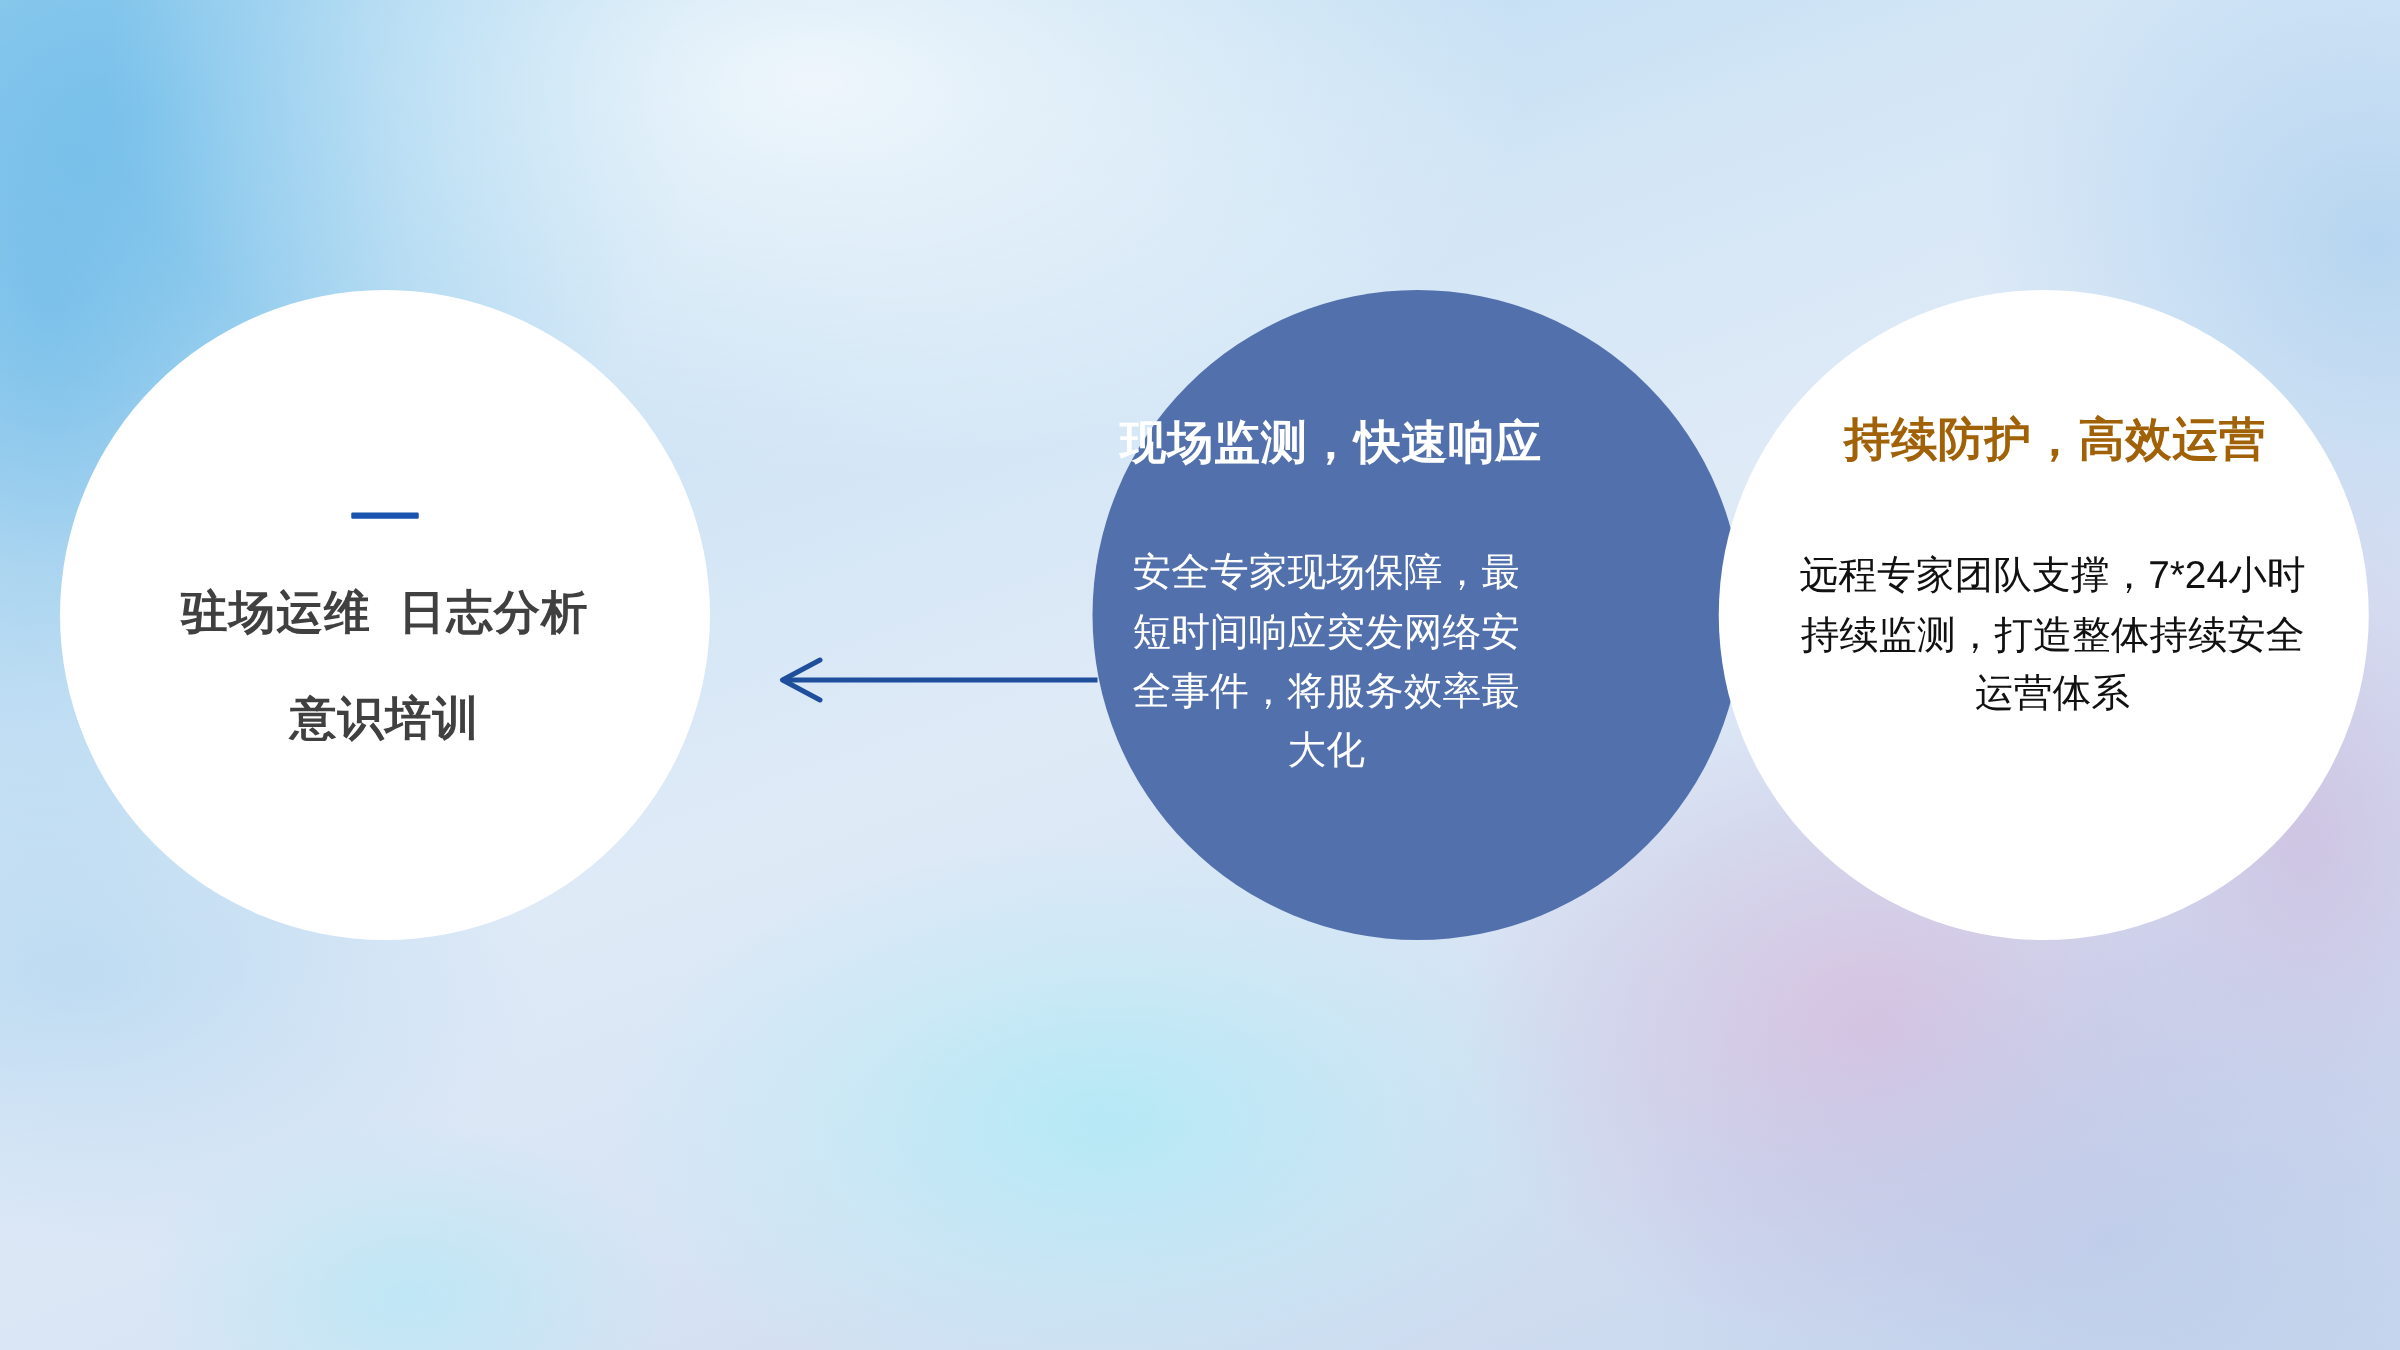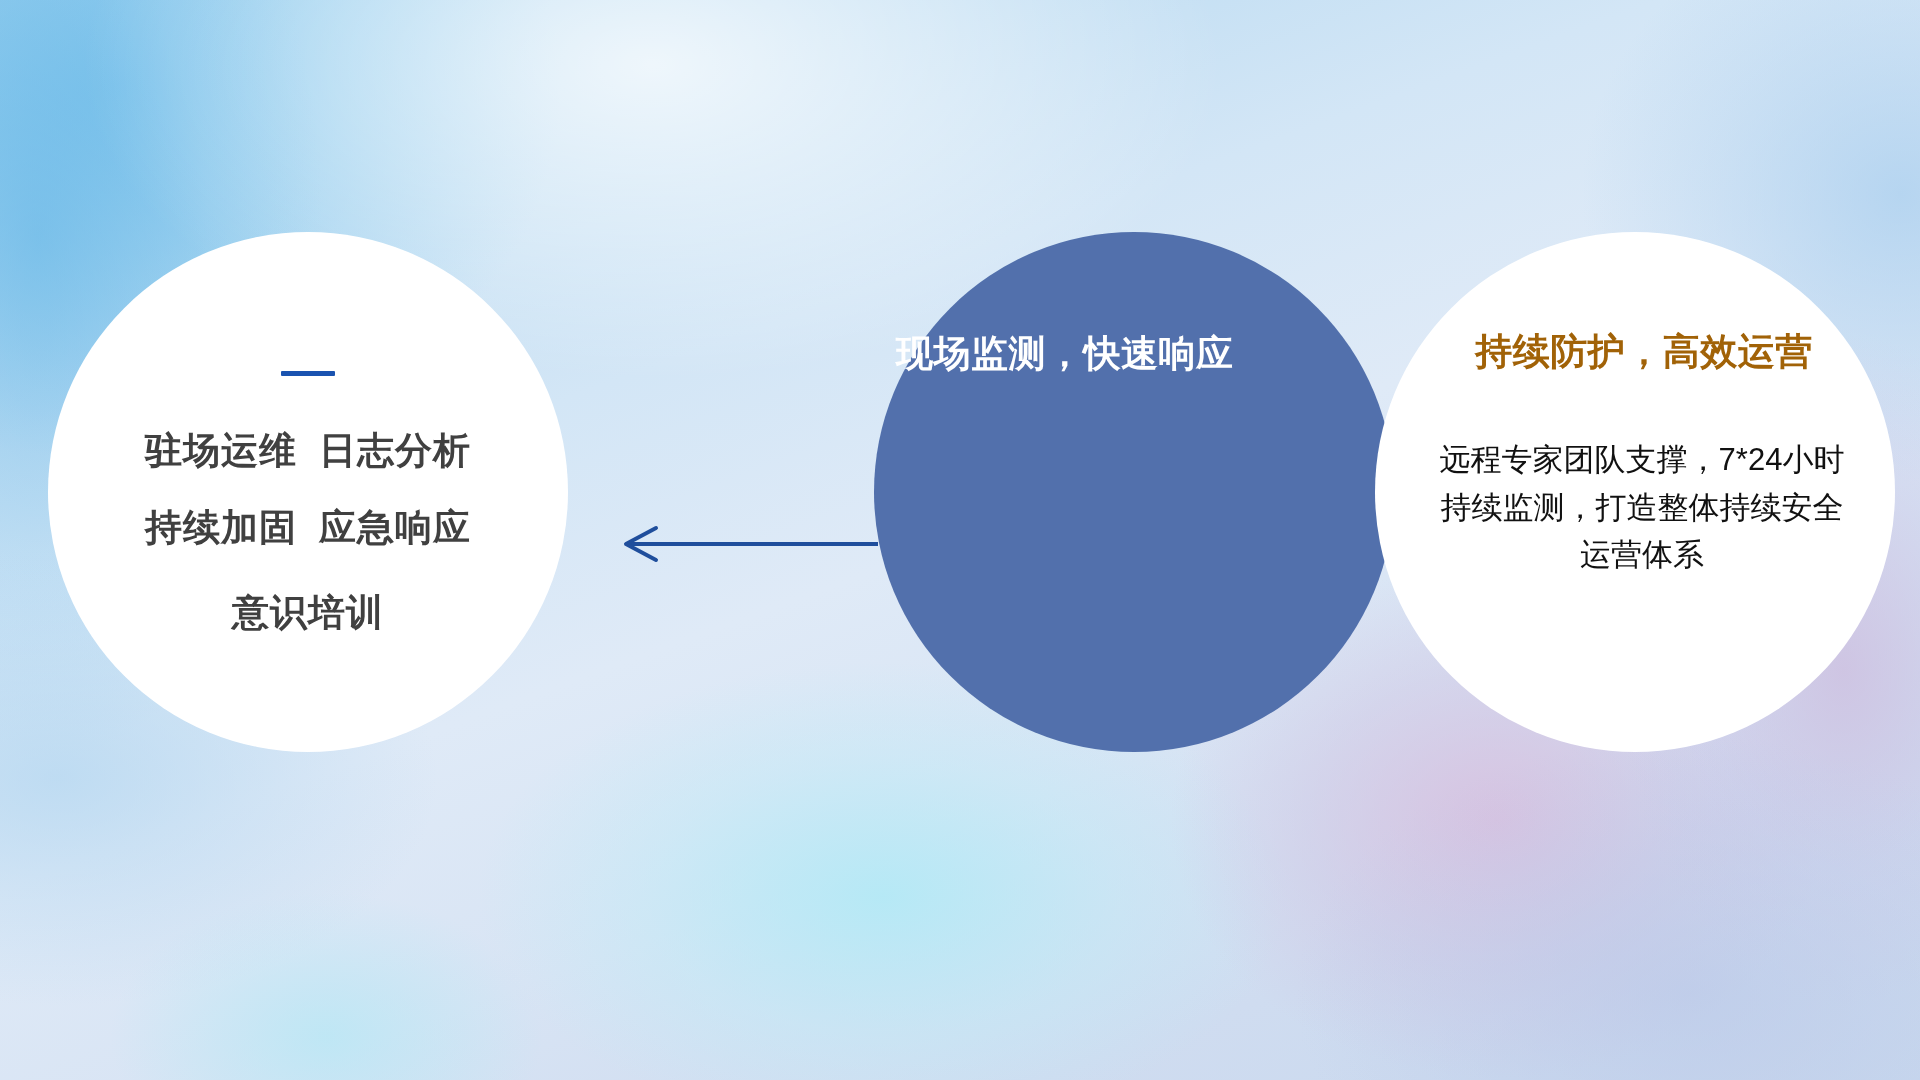--- a/index.html
+++ b/index.html
@@ -253,34 +253,31 @@
 
   <div id="circle-left" class="circle">
     <div id="left-content">
       <div id="left-divider"></div>
 
       <div class="left-row">
         <span>驻场运维</span>
         <span>日志分析</span>
       </div>
 
-      <div class="left-row">
-        <span>持续加固</span>
-        <span>应急响应</span>
-      </div>
 
       <div class="left-row single">
         <span>意识培训</span>
       </div>
     </div>
   </div>
 
   <div id="circle-middle" class="circle">
     <div id="middle-content">
       <div id="middle-title">现场监测，快速响应</div>
+      <div id="middle-body">安全专家现场保障，最短时间响应突发网络安全事件，将服务效率最大化</div>
     </div>
   </div>
 
   <div id="circle-right" class="circle">
     <div id="right-content">
       <div id="right-title">持续防护，高效运营</div>
       <div id="right-body">远程专家团队支撑，7*24小时持续监测，打造整体持续安全运营体系</div>
     </div>
   </div>
 

